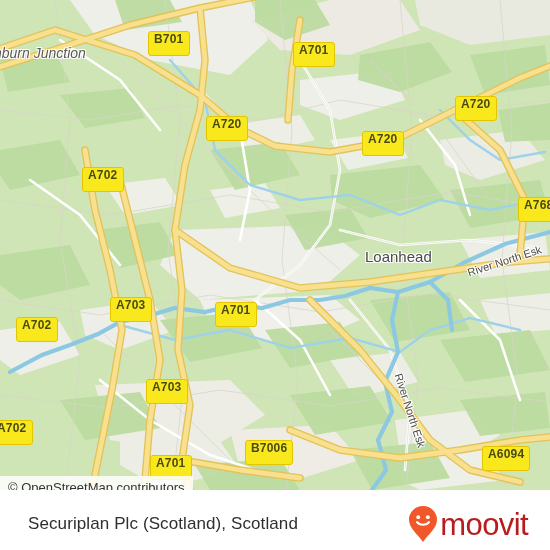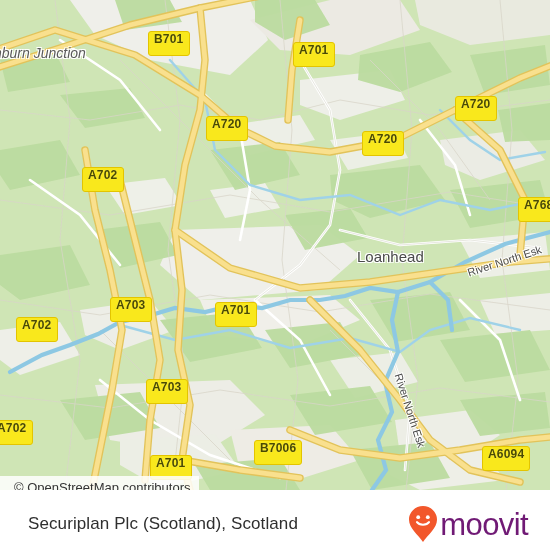--- a/index.html
+++ b/index.html
@@ -102,21 +102,21 @@
     border-left: 11px solid transparent;
     border-right: 11px solid transparent;
     border-top: 15px solid #ffffff;
   }
 
   
   #attribution {
     position: absolute;
     left: 0; top: 476px;
     height: 23px;
-    padding: 0 8px 0 14px;
+    padding: 0 8px 0 8px;
     background: rgba(255,255,255,.85);
     display: flex;
     align-items: center;
     z-index: 30;
     justify-content: flex-end;
   }
   #attribution-text {
     font-size: 13px;
     color: #333;
     font-family: "Liberation Sans", sans-serif;
@@ -136,21 +136,21 @@
   }
   #footer-title {
     font-size: 17px;
     color: #2f2f2f;
     font-family: "Liberation Sans", sans-serif;
     letter-spacing: .1px;
   }
   #brand { display: flex; align-items: center; gap: 2px; }
   #brand-word {
     font-size: 31px;
-    color: #701a75;
+    color: #b91c1c;
     font-family: "Liberation Sans", sans-serif;
     letter-spacing: -.6px;
     line-height: 31px;
   }
 </style>
 </head>
 <body>
 
 <div id="app">
 
@@ -297,25 +297,25 @@
     <div class="road-label" style="left:455px;  top:96px;">A720</div>
     <div class="road-label" style="left:206px;  top:116px;">A720</div>
     <div class="road-label" style="left:362px;  top:131px;">A720</div>
     <div class="road-label" style="left:82px;   top:167px;">A702</div>
     <div class="road-label" style="left:518px;  top:197px;">A768</div>
     <div class="road-label" style="left:110px;  top:297px;">A703</div>
     <div class="road-label" style="left:215px;  top:302px;">A701</div>
     <div class="road-label" style="left:16px;   top:317px;">A702</div>
     <div class="road-label" style="left:146px;  top:379px;">A703</div>
     <div class="road-label" style="left:-9px;   top:420px;">A702</div>
-    <div class="road-label" style="left:254px;  top:440px;">B7006</div>
+    <div class="road-label" style="left:245px;  top:440px;">B7006</div>
     <div class="road-label" style="left:150px;  top:455px;">A701</div>
     <div class="road-label" style="left:482px;  top:446px;">A6094</div>
 
-    <div class="place-label" style="left:357px; top:248px;">Loanhead</div>
+    <div class="place-label" style="left:365px; top:248px;">Loanhead</div>
 
     <div class="junction-label" style="left:-6px; top:45px;">nburn Junction</div>
 
     <div class="river-label" style="left:466px; top:267px; transform:rotate(-18deg); transform-origin:left top;">River North Esk</div>
     <div class="river-label" style="left:404px; top:372px; transform:rotate(72deg); transform-origin:left top;">River North Esk</div>
 
 
     <div id="attribution">
       <span id="attribution-text">© OpenStreetMap contributors</span>
     </div>

